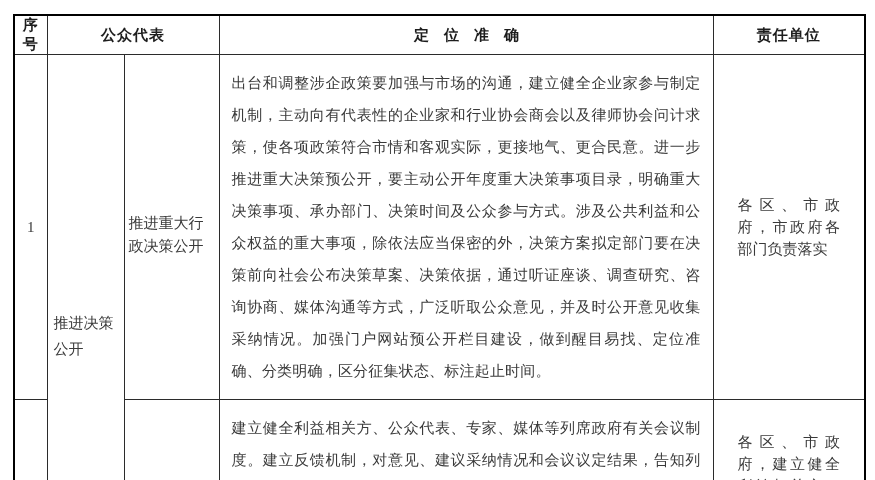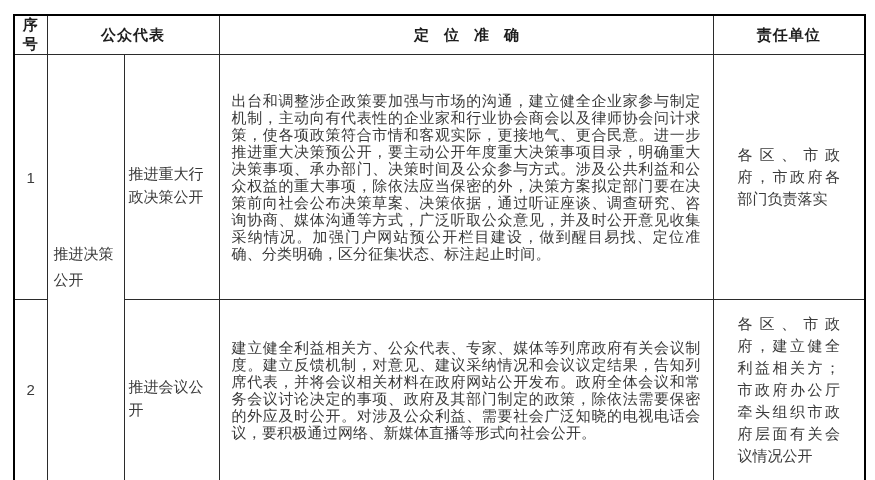--- a/index.html
+++ b/index.html
@@ -1,18 +1,18 @@
 <!DOCTYPE html>
 <html><head>
 <meta charset="utf-8">
 <style>
   html,body { margin:0; padding:0; background:#ffffff; }
   .page {
     position:relative; width:875px; height:480px; background:#ffffff;
-    font-family:Liberation Sans, sans-serif; overflow:hidden;
+    font-family:Liberation Serif, serif; overflow:hidden;
   }
   table.task-table {
     position:absolute; left:13px; top:14px; width:851px;
     border-collapse:collapse; table-layout:fixed;
     border:2px solid #000000;
   }
   th, td { border:1px solid #2b2b2b; vertical-align:middle; overflow:hidden; }
   tr.header-row { height:28px; }
   tr.data-row-1 { height:245px; }
   tr.data-row-2 { height:181px; }
@@ -24,21 +24,21 @@
   td { font-size:15px; color:#3a3a3a; }
   td.c-no { text-align:center; }
   td.c-group {
     text-align:left; padding:0 6px; line-height:26px;
   }
   td.c-task {
     text-align:left; padding:16px 1px 0 4px; line-height:23px;
   }
   td.c-req {
     text-align:justify; text-justify:inter-ideograph;
-    padding:0 12px; line-height:17px; letter-spacing:0.2px;
+    padding:12px 12px; line-height:32px; letter-spacing:0.2px;
   }
   td.c-unit {
     text-align:justify; text-justify:inter-ideograph;
     padding:0 24px; line-height:22px;
   }
 </style>
 </head>
 <body>
 
 <div class="page">

